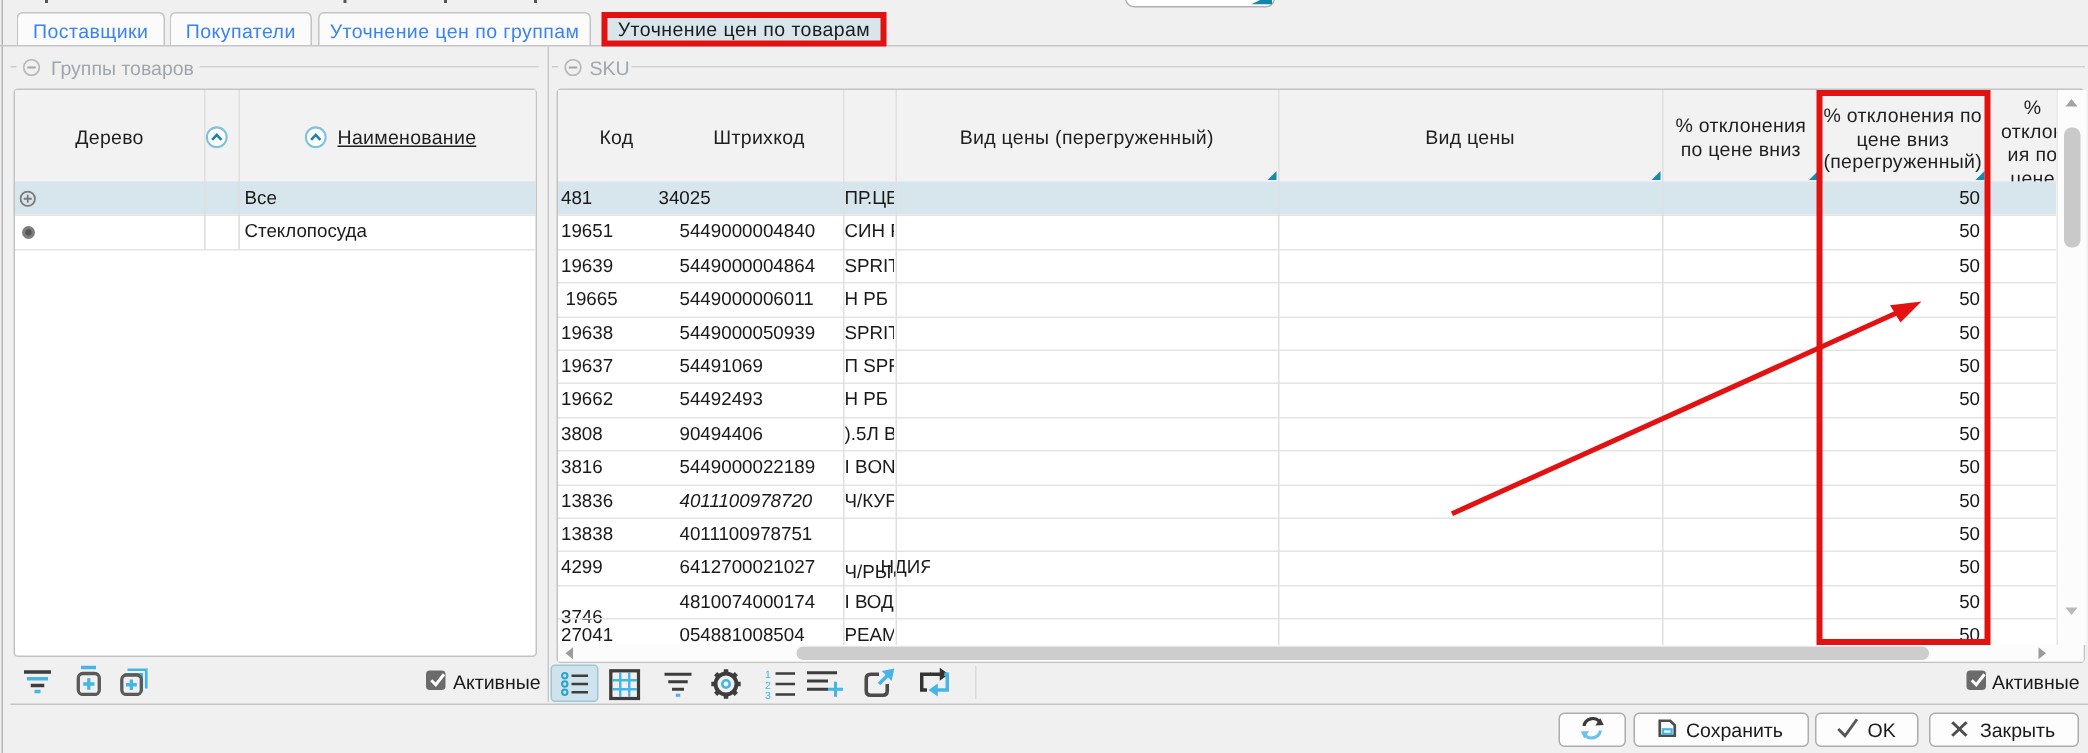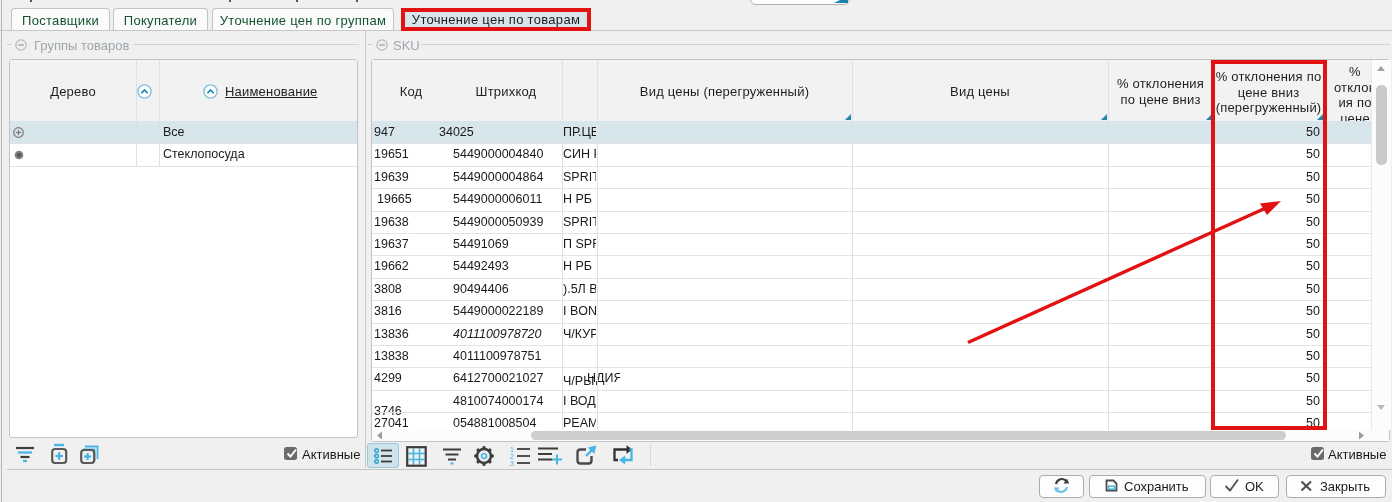--- a/index.html
+++ b/index.html
@@ -1,21 +1,21 @@
 <!DOCTYPE html>
 <html><head>
 <meta charset="utf-8">
 <style>
   html,body{margin:0;padding:0;}
   body{width:1392px;height:502px;position:relative;overflow:hidden;
        background:#f0f0f0;font-family:"Liberation Sans",sans-serif;color:#1a1a1a;}
   .abs{position:absolute;}
   .tab{position:absolute;top:8px;height:22px;background:#fbfbfb;
        border:1px solid #c3c3c3;border-bottom:none;border-radius:4px 4px 0 0;
-       font-size:13px;letter-spacing:0.3px;text-align:center;line-height:23px;color:#14532d;box-sizing:border-box;}
+       font-size:13px;letter-spacing:0.3px;text-align:center;line-height:23px;color:#3b82f6;box-sizing:border-box;}
   .hline{position:absolute;height:1px;background:#c6c6c6;}
   .vline{position:absolute;width:1px;background:#c6c6c6;}
   .gcap{position:absolute;font-size:13px;color:#9fa7ac;}
   .tbl{position:absolute;background:#fff;border:1px solid #c3c3c3;border-radius:3px;box-sizing:border-box;}
   .hdr{position:absolute;background:#f2f2f2;}
   .htxt{position:absolute;font-size:13px;letter-spacing:0.2px;color:#1f1f1f;text-align:center;}
   .cell{position:absolute;font-size:12.5px;white-space:nowrap;}
   .rowsep{position:absolute;height:1px;background:#e4e4e4;}
   .colsep{position:absolute;width:1px;background:#e0e0e0;z-index:2;}
   .seltri{position:absolute;width:0;height:0;border-left:6px solid transparent;border-bottom:6px solid #1c87ae;}
@@ -112,21 +112,21 @@
 <div class="seltri" style="left:1317px;top:114px;"></div>
 
 <div class="colsep" style="left:562px;top:60px;height:370px;"></div>
 <div class="colsep" style="left:597px;top:60px;height:370px;"></div>
 <div class="colsep" style="left:852px;top:60px;height:370px;"></div>
 <div class="colsep" style="left:1108px;top:60px;height:370px;"></div>
 <div class="colsep" style="left:1213px;top:60px;height:370px;"></div>
 
 <div class="abs" style="left:372px;top:121px;width:999px;height:308.5px;overflow:hidden;">
 <div class="abs" style="left:0;top:0.0px;width:999px;height:22.4px;background:#d7e6ec;"></div>
-<div class="cell" style="left:2px;top:4.0px;">947</div>
+<div class="cell" style="left:2px;top:4.0px;">481</div>
 <div class="cell" style="left:67px;top:4.0px;">34025</div>
 <div class="abs" style="left:191px;top:4.0px;width:33px;overflow:hidden;">
       <div class="cell" style="position:static;">ПР.ЦЕ</div>
     </div>
 <div class="cell" style="left:858px;top:4.0px;width:90px;text-align:right;">50</div>
 <div class="rowsep" style="left:0;top:22.4px;width:999px;"></div>
 <div class="cell" style="left:2px;top:26.4px;">19651</div>
 <div class="cell" style="left:81px;top:26.4px;">5449000004840</div>
 <div class="abs" style="left:191px;top:26.4px;width:33px;overflow:hidden;">
       <div class="cell" style="position:static;">СИН Р</div>

